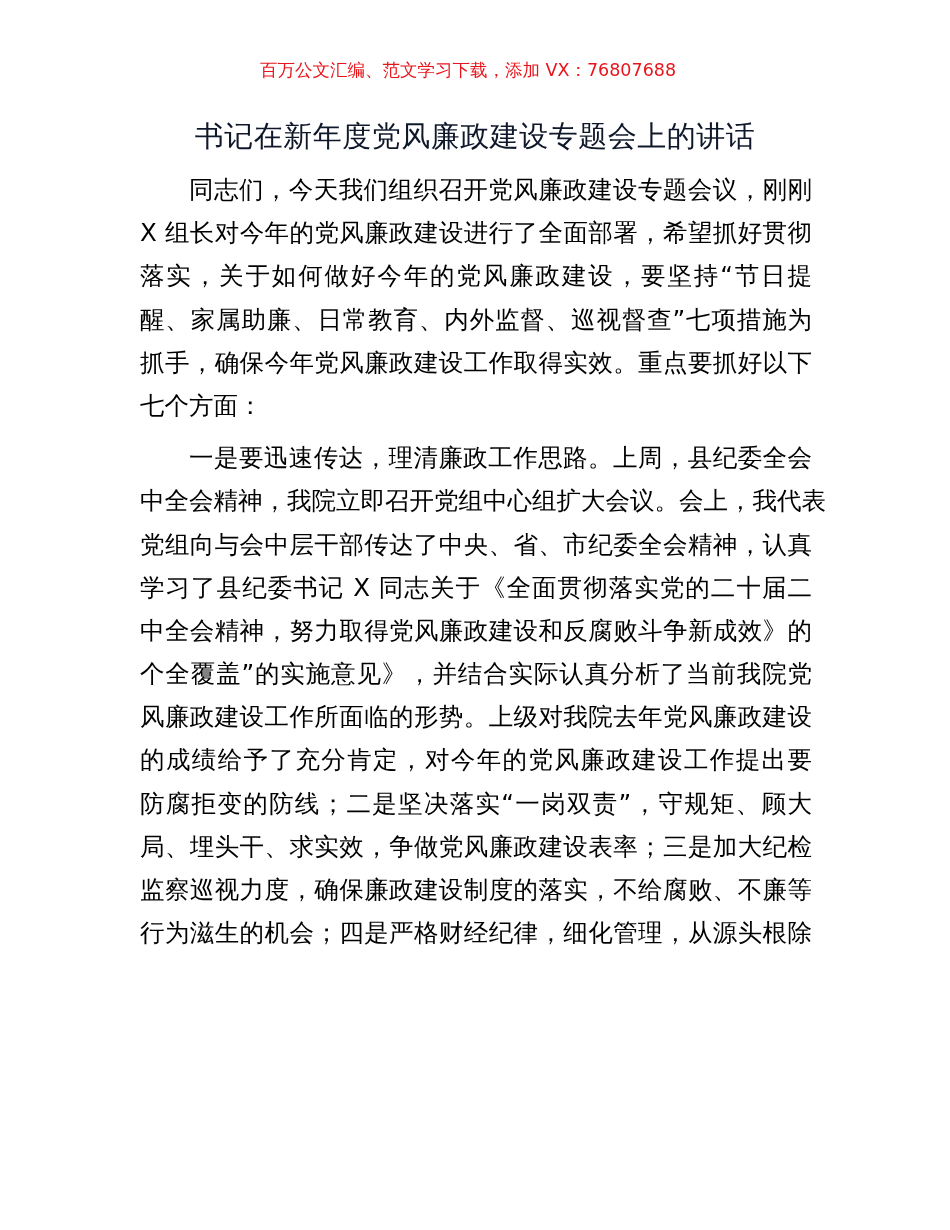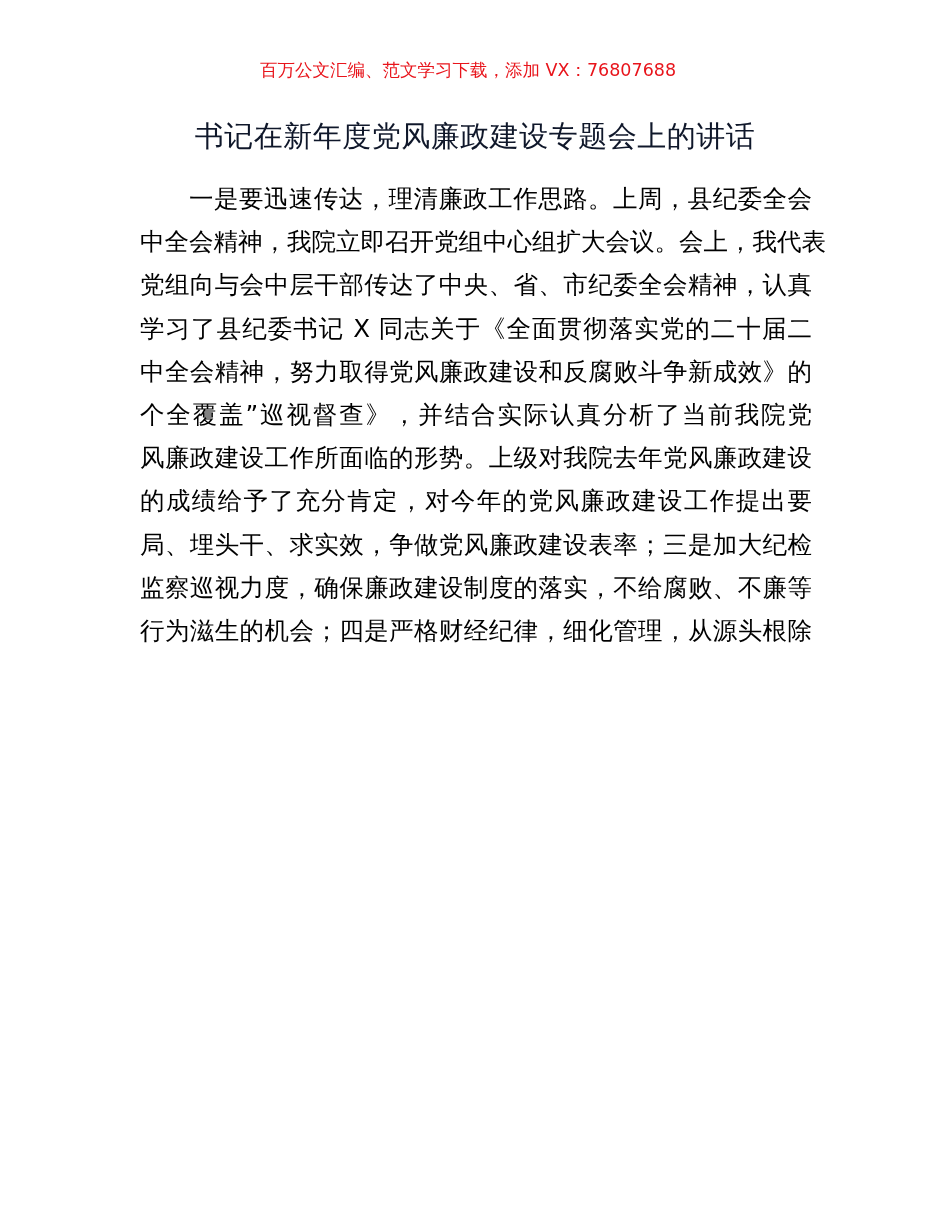--- a/index.html
+++ b/index.html
@@ -74,31 +74,40 @@
 <body>
 
 <div class="page">
 
   <div class="header-note">百万公文汇编、范文学习下载，添加 VX：76807688</div>
 
   <h1 class="doc-title" style="margin:0;font-weight:normal;">书记在新年度党风廉政建设专题会上的讲话</h1>
 
   <div class="body">
 
+    <div class="paragraph">
+      <span class="line indent">同志们，今天我们组织召开党风廉政建设专题会议，刚刚</span>
+      <span class="line">X 组长对今年的党风廉政建设进行了全面部署，希望抓好贯彻</span>
+      <span class="line">落实，关于如何做好今年的党风廉政建设，要坚持“节日提</span>
+      <span class="line">醒、家属助廉、日常教育、内外监督、巡视督查”七项措施为</span>
+      <span class="line">抓手，确保今年党风廉政建设工作取得实效。重点要抓好以下</span>
+      <span class="line last">七个方面：</span>
+    </div>
 
     <div class="para-gap"></div>
 
     <div class="paragraph">
       <span class="line indent">一是要迅速传达，理清廉政工作思路。上周，县纪委全会</span>
       <span class="line">中全会精神，我院立即召开党组中心组扩大会议。会上，我代表</span>
       <span class="line">党组向与会中层干部传达了中央、省、市纪委全会精神，认真</span>
       <span class="line">学习了县纪委书记 X 同志关于《全面贯彻落实党的二十届二</span>
       <span class="line">中全会精神，努力取得党风廉政建设和反腐败斗争新成效》的</span>
-      <span class="line">个全覆盖”巡视督查》，并结合实际认真分析了当前我院党</span>
+      <span class="line">个全覆盖”的实施意见》，并结合实际认真分析了当前我院党</span>
       <span class="line">风廉政建设工作所面临的形势。上级对我院去年党风廉政建设</span>
       <span class="line">的成绩给予了充分肯定，对今年的党风廉政建设工作提出要</span>
+      <span class="line">防腐拒变的防线；二是坚决落实“一岗双责”，守规矩、顾大</span>
       <span class="line">局、埋头干、求实效，争做党风廉政建设表率；三是加大纪检</span>
       <span class="line">监察巡视力度，确保廉政建设制度的落实，不给腐败、不廉等</span>
       <span class="line">行为滋生的机会；四是严格财经纪律，细化管理，从源头根除</span>
     </div>
 
   </div>
 </div>
 
 </body></html>

